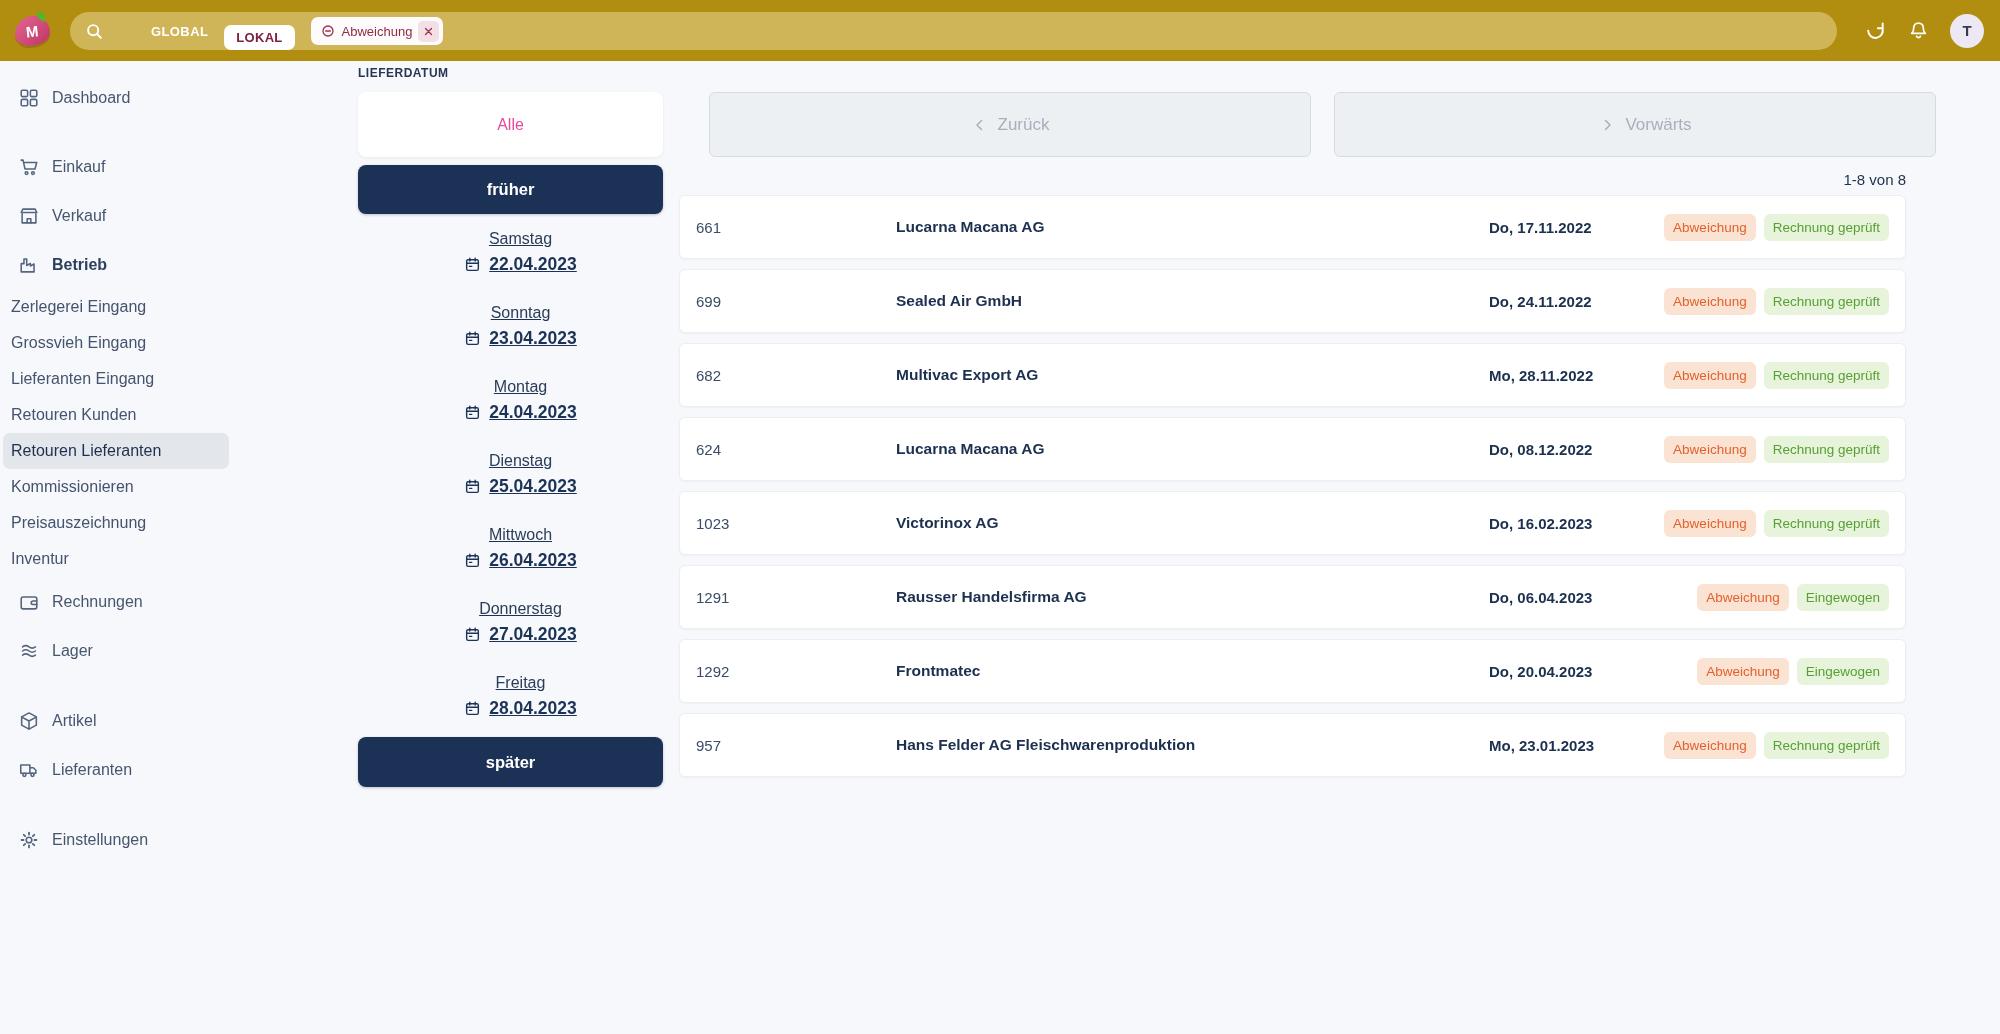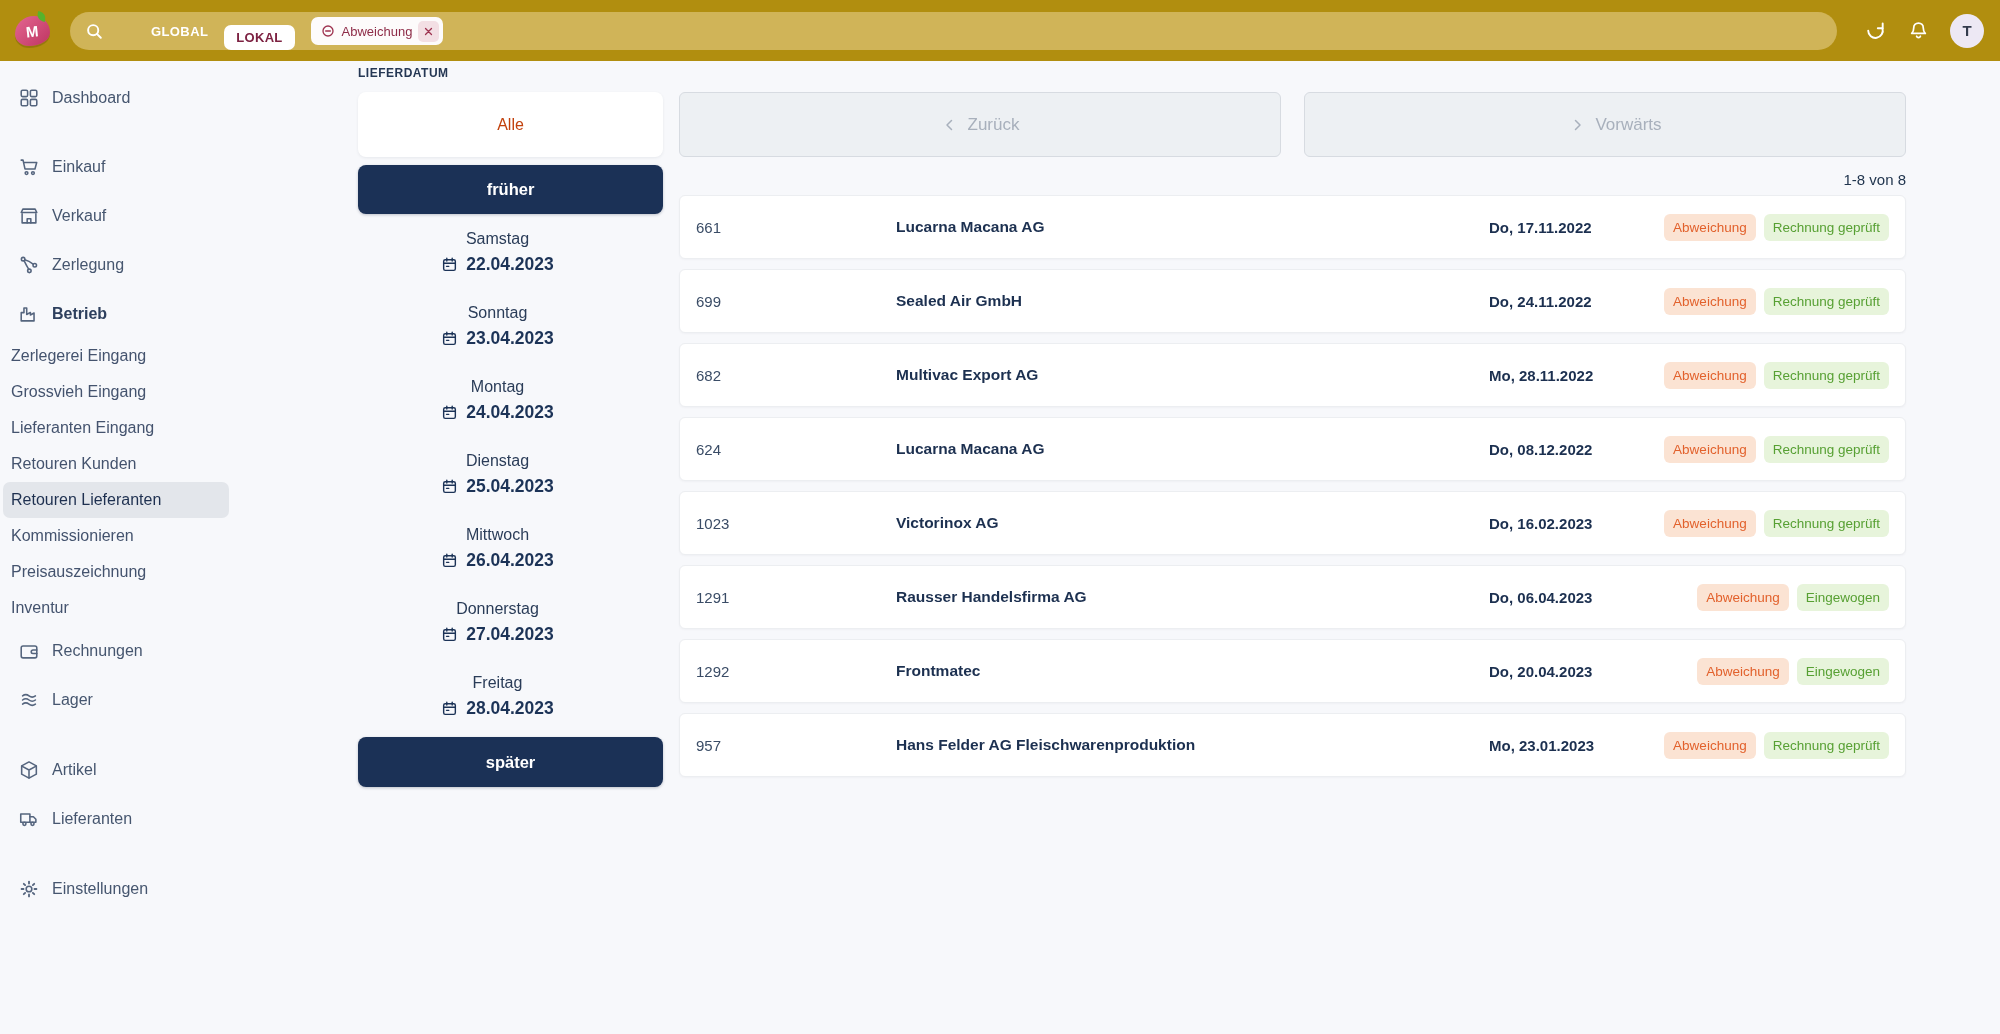--- a/index.html
+++ b/index.html
@@ -75,46 +75,46 @@
 
   
   .rail-heading {
     position:absolute; left:358px; top:66px; font-size:12px; font-weight:bold;
     letter-spacing:.5px; color:#253754;
   }
   .alle-card {
     position:absolute; left:358px; top:92px; width:305px; height:65px;
     background:#FFFFFF; border-radius:8px; box-shadow:0 1px 3px rgba(40,50,70,.08);
     display:flex; align-items:center; justify-content:center;
-    font-size:16px; color:#c2410c; cursor:pointer;
+    font-size:16px; color:#ec4899; cursor:pointer;
   }
   .navy-btn {
     position:absolute; left:358px; width:305px;
     background:#1B3156; border:none; border-radius:8px; color:#FFFFFF;
     font-family:inherit; font-size:16.5px; font-weight:bold; cursor:pointer;
     display:flex; align-items:center; justify-content:center;
     box-shadow:0 1px 3px rgba(20,30,60,.25);
   }
   .btn-earlier { top:165px; height:49px; }
   .btn-later   { top:737px; height:50px; }
-  .date-list { position:absolute; left:345px; top:227px; width:305px; }
+  .date-list { position:absolute; left:368px; top:227px; width:305px;text-decoration:underline; }
   .date-entry { height:74px; text-align:center; cursor:pointer; padding-top:1px; }
   .date-day { font-size:16px; color:#2A3C58; line-height:22px; margin-bottom:2px; }
   .date-val {
     display:flex; align-items:center; justify-content:center; gap:8px;
     font-size:17.5px; font-weight:bold; color:#1C3357; line-height:24px;
   }
   .cal-icon { width:17px; height:17px; color:#1C3357; }
 
   
   .pager-btn {
     position:absolute; top:92px; width:602px; height:65px;
     background:#EDF0F3; border:1px solid #D7DBE1; border-radius:6px;
     display:flex; align-items:center; justify-content:center; gap:9px;
-    color:#A8B0BC; font-family:inherit; font-size:17px; cursor:default;
+    color:#A8B0BC; font-family:inherit; font-size:17px; cursor:default;margin-left:30px;
   }
   .pager-back { left:679px; }
   .pager-fwd  { left:1304px;padding-left:20px; }
   .result-count {
     position:absolute; left:679px; top:171px; width:1227px;
     text-align:right; font-size:15px; color:#22364F;
   }
 
   
   .rows { position:absolute; left:679px; top:195px; width:1227px; }
@@ -216,31 +216,20 @@
   </div>
   <div class="nav-item">
     <span class="nav-icon">
       <svg width="22" height="22" viewBox="0 0 24 24" fill="none" stroke="currentColor" stroke-width="1.7" stroke-linecap="round" stroke-linejoin="round">
         <path d="M4.5 9.5v10h15v-10"></path>
           <path d="M3.5 8.2L5.3 4.5h13.4l1.8 3.7z"></path>
           <path d="M10 19.5v-4.6h4v4.6"></path>
       </svg>
     </span>
     <span class="nav-label">Verkauf</span>
-  </div>
-  <div class="nav-item">
-    <span class="nav-icon">
-      <svg width="22" height="22" viewBox="0 0 24 24" fill="none" stroke="currentColor" stroke-width="1.7" stroke-linecap="round">
-        <circle cx="5.6" cy="5.6" r="1.9"></circle>
-          <circle cx="18.3" cy="12.2" r="1.9"></circle>
-          <circle cx="12.4" cy="18.4" r="1.9"></circle>
-        <path d="M6.6 7.2c1.7 3.4 3.2 6.3 5 9.4M7.4 6.3c3.2.9 6.2 2.5 9.1 4.7"></path>
-      </svg>
-    </span>
-    <span class="nav-label">Zerlegung</span>
   </div>
   <div class="nav-item bold">
     <span class="nav-icon">
       <svg width="22" height="22" viewBox="0 0 24 24" fill="none" stroke="currentColor" stroke-width="1.7" stroke-linecap="round" stroke-linejoin="round">
         <path d="M3.5 19.5v-9h3v-5h3v7l4-2.2v2.8l4-2.2v8.6z"></path>
       </svg>
     </span>
     <span class="nav-label">Betrieb</span>
   </div>
   <div class="nav-sub">

